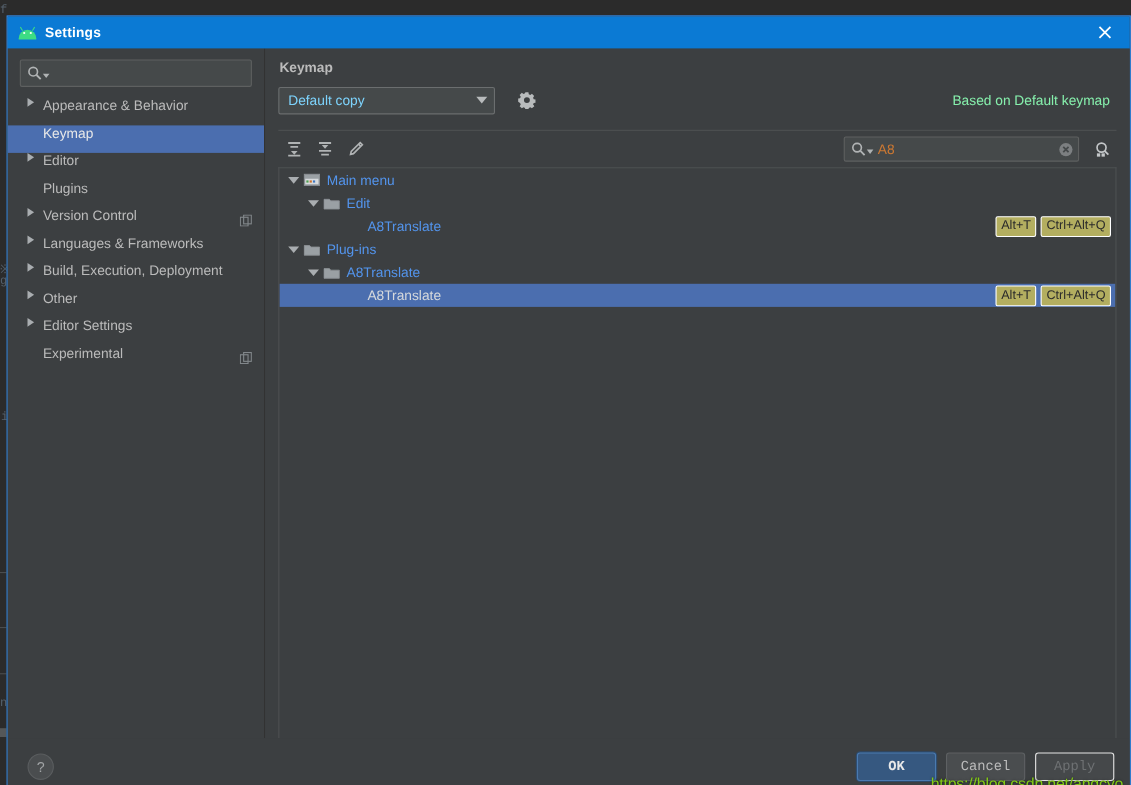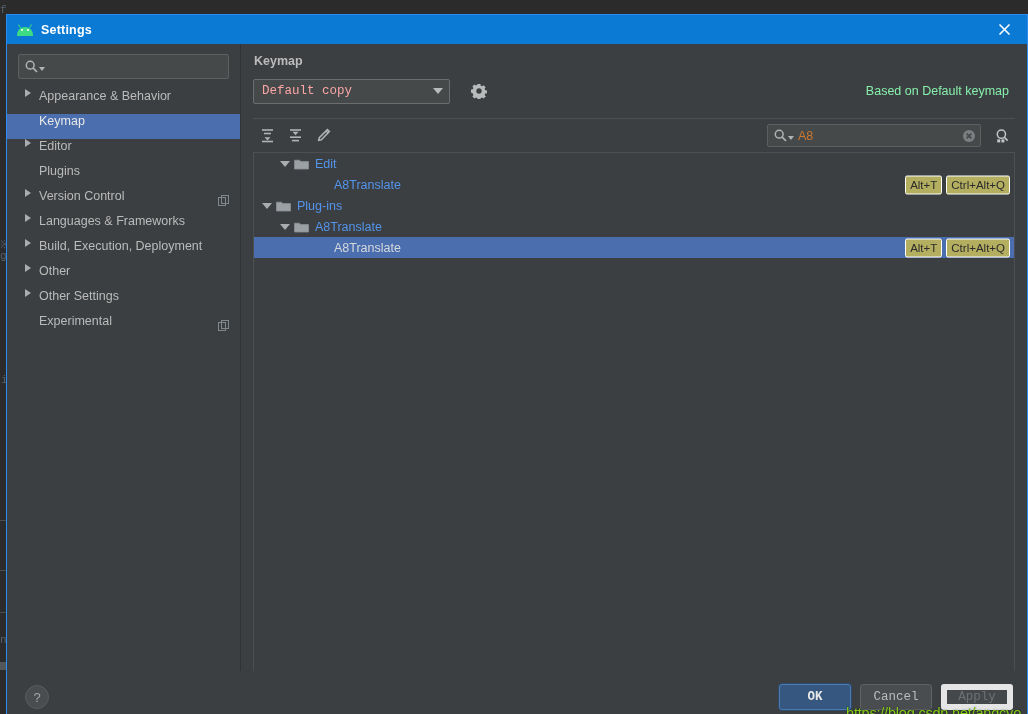--- a/index.html
+++ b/index.html
@@ -167,22 +167,22 @@
   #keymap-select {
     width: 197px; height: 25px;
     background: #45494a;
     border: 1px solid #6b6e6f;
     border-radius: 2px;
     display: flex; align-items: center;
     padding: 0 0 0 8px;
     cursor: pointer;
   }
   #keymap-select-label {
-    flex: 1 1 auto; color: #fca5a5; font-size: 12.5px;
-    white-space: nowrap; overflow: hidden; font-family: Liberation Mono, monospace;
+    flex: 1 1 auto; color: #7dd3fc; font-size: 12.5px;
+    white-space: nowrap; overflow: hidden;
   }
   .sel-caret-box {
     width: 22px; height: 23px;
     display: flex; align-items: center; justify-content: center;
     flex: 0 0 auto;
   }
   .sel-caret {
     width: 0; height: 0;
     border-left: 5px solid transparent;
     border-right: 5px solid transparent;
@@ -331,21 +331,21 @@
     font-weight: bold;
     box-shadow: 0 0 0 1px #2d4a6b;
   }
   .dlg-btn.normal {
     background: #4a4d4f;
     border: 1px solid #5e6163;
     color: #bbbbbb;
   }
   .dlg-btn.disabled {
     background: #45484a;
-    border: 6px solid #e5e5e5;
+    border: 1px solid #e5e5e5;
     color: #6e7173;
     cursor: default;
   }
   #watermark {
     position: absolute;
     right: 6px; bottom: 2px;
     color: #84cc16;
     font-size: 14.5px;
     font-family: "Liberation Sans", sans-serif;
     letter-spacing: -.2px;
@@ -443,21 +443,21 @@
           <span class="side-label">Build, Execution, Deployment</span>
         </div>
 
         <div class="side-row">
           <div class="side-arrow"></div>
           <span class="side-label">Other</span>
         </div>
 
         <div class="side-row">
           <div class="side-arrow"></div>
-          <span class="side-label">Other Settings</span>
+          <span class="side-label">Editor Settings</span>
         </div>
 
         <div class="side-row">
           <div class="side-arrow blank"></div>
           <span class="side-label">Experimental</span>
           <span class="copy-badge">
             <svg width="11" height="11" viewBox="0 0 11 11">
               <rect x="0.5" y="2.5" width="7" height="8" fill="none" stroke="#9aa0a4" stroke-width="1"></rect>
               <rect x="3.5" y="0.5" width="7" height="8" fill="none" stroke="#9aa0a4" stroke-width="1"></rect>
             </svg>
@@ -533,20 +533,35 @@
               <line x1="9.4" y1="9.3" x2="12.6" y2="12.6" stroke="#c3c6c8" stroke-width="1.6"></line>
               <rect x="2.2" y="11.4" width="3" height="3" fill="#c3c6c8"></rect>
               <rect x="6.4" y="11.4" width="3" height="3" fill="#c3c6c8"></rect>
             </svg>
           </div>
         </div>
       </div>
 
       <div id="shortcut-tree">
 
+        <div class="tree-row" style="padding-left:4px;">
+          <span class="tree-arrow-slot">
+              <span class="tree-arrow"></span>
+            </span>
+          <span class="tree-icon-slot">
+            <svg width="15" height="13" viewBox="0 0 15 13">
+              <rect x="0.5" y="1.5" width="14" height="10" fill="#9aa0a4" stroke="#8b9094"></rect>
+              <rect x="1.5" y="5.5" width="12" height="5" fill="#d7dadd"></rect>
+              <rect x="2.5" y="7" width="2" height="2" fill="#4f9d4f"></rect>
+              <rect x="5.5" y="7" width="2" height="2" fill="#d0722c"></rect>
+              <rect x="8.5" y="7" width="2" height="2" fill="#3f78c2"></rect>
+            </svg>
+          </span>
+          <span class="tree-label">Main menu</span>
+        </div>
 
         <div class="tree-row" style="padding-left:22px;">
           <span class="tree-arrow-slot">
               <span class="tree-arrow"></span>
             </span>
           <span class="tree-icon-slot">
             <svg width="15" height="12" viewBox="0 0 15 12">
               <path d="M0.5 2.2h5l1.2 1.4h7.8v7.4H0.5z" fill="#9aa0a4" stroke="#8b9094" stroke-width="0.8"></path>
             </svg>
           </span>

